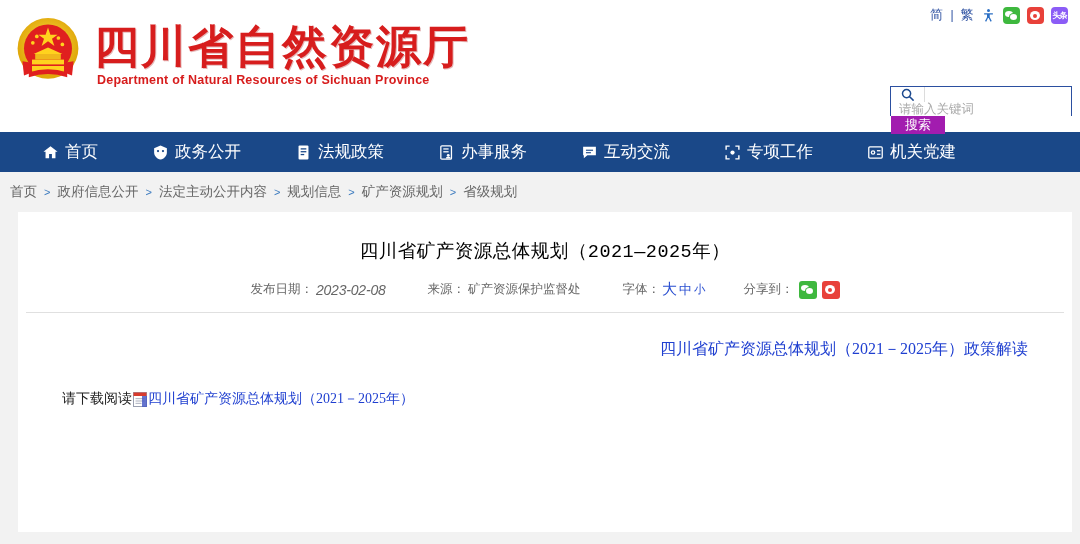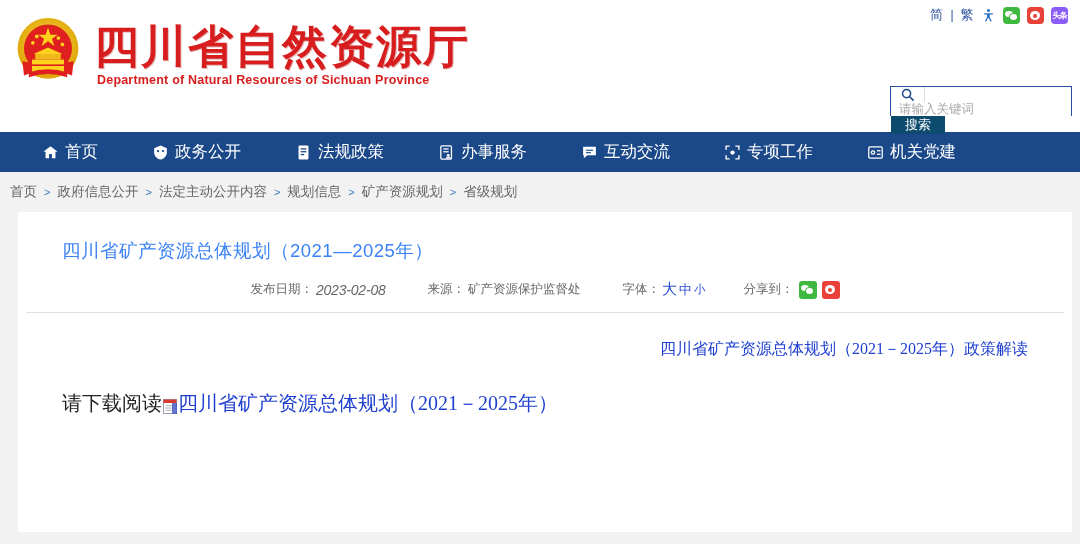--- a/index.html
+++ b/index.html
@@ -79,21 +79,21 @@
     width: 34px; display: flex; align-items: center; justify-content: center;
     border-right: 1px solid #dcdcdc;
   }
   .search-input {
     width: 180px; border: none; outline: none;
     font-size: 12.5px; color: #333; padding: 0 8px;
     font-family: "Liberation Sans", sans-serif;
   }
   .search-input::placeholder { color: #aaa; }
   .search-btn {
-    width: 54px; background: #0c4a6e; color: #fff;
+    width: 54px; background: #a21caf; color: #fff;
     border: none; font-size: 13px; cursor: pointer;
     font-family: "Liberation Sans", sans-serif;
   }
 
   
   .nav {
     width: 1080px; height: 40px; background: #1a4888;
     display: flex; align-items: center;
     padding-left: 42px;
   }
@@ -116,22 +116,22 @@
   .crumb .c-sep { color: #3c7bbf; margin: 0 7px; font-size: 11px; }
 
   
   .card {
     position: relative;
     margin: 0 8px 0 18px; width: 1054px; min-height: 320px;
     background: #ffffff;
     padding: 26px 44px 10px 44px;
   }
   .doc-title {
-    font-size: 18.5px; color: #3b82f6;
-    font-family: Liberation Sans, sans-serif;
+    text-align: center; font-size: 18.5px; color: #000000;
+    font-family: Liberation Mono, monospace;
     letter-spacing: .5px;
   }
   .meta {
     display: flex; align-items: center; justify-content: center;
     gap: 4px; margin-top: 17px; font-size: 12.5px; color: #666;
   }
   .meta-grp { display: flex; align-items: center; }
   .meta-lbl { color: #666; }
   .meta-val { color: #666; margin-left: 3px; }
   .meta-date { font-size: 14px; letter-spacing: -.2px; font-style: italic; }
@@ -155,21 +155,21 @@
   .policy-link {
     color: #1f3fd0; font-size: 16px; cursor: pointer;
     font-family: "Liberation Serif", "DejaVu Serif", serif;
   }
   .body-p {
     margin-top: 30px; font-size: 15px; color: #222; line-height: 1.95;
     text-indent: 2em; text-align: justify;
     font-family: "Liberation Serif", "DejaVu Serif", serif;
   }
   .dl-row {
-    margin-top: 30px; font-size: 20px; color: #222;
+    margin-top: 30px; font-size: 14px; color: #222;
     display: flex; align-items: center;
     font-family: "Liberation Serif", "DejaVu Serif", serif;
   }
   .pdf-ico { width: 14px; height: 15px; margin: 0 1px; position: relative; flex: none; }
   .dl-link { color: #1f3fd0; cursor: pointer; }
 </style>
 </head>
 <body>
 
 <div class="header">

